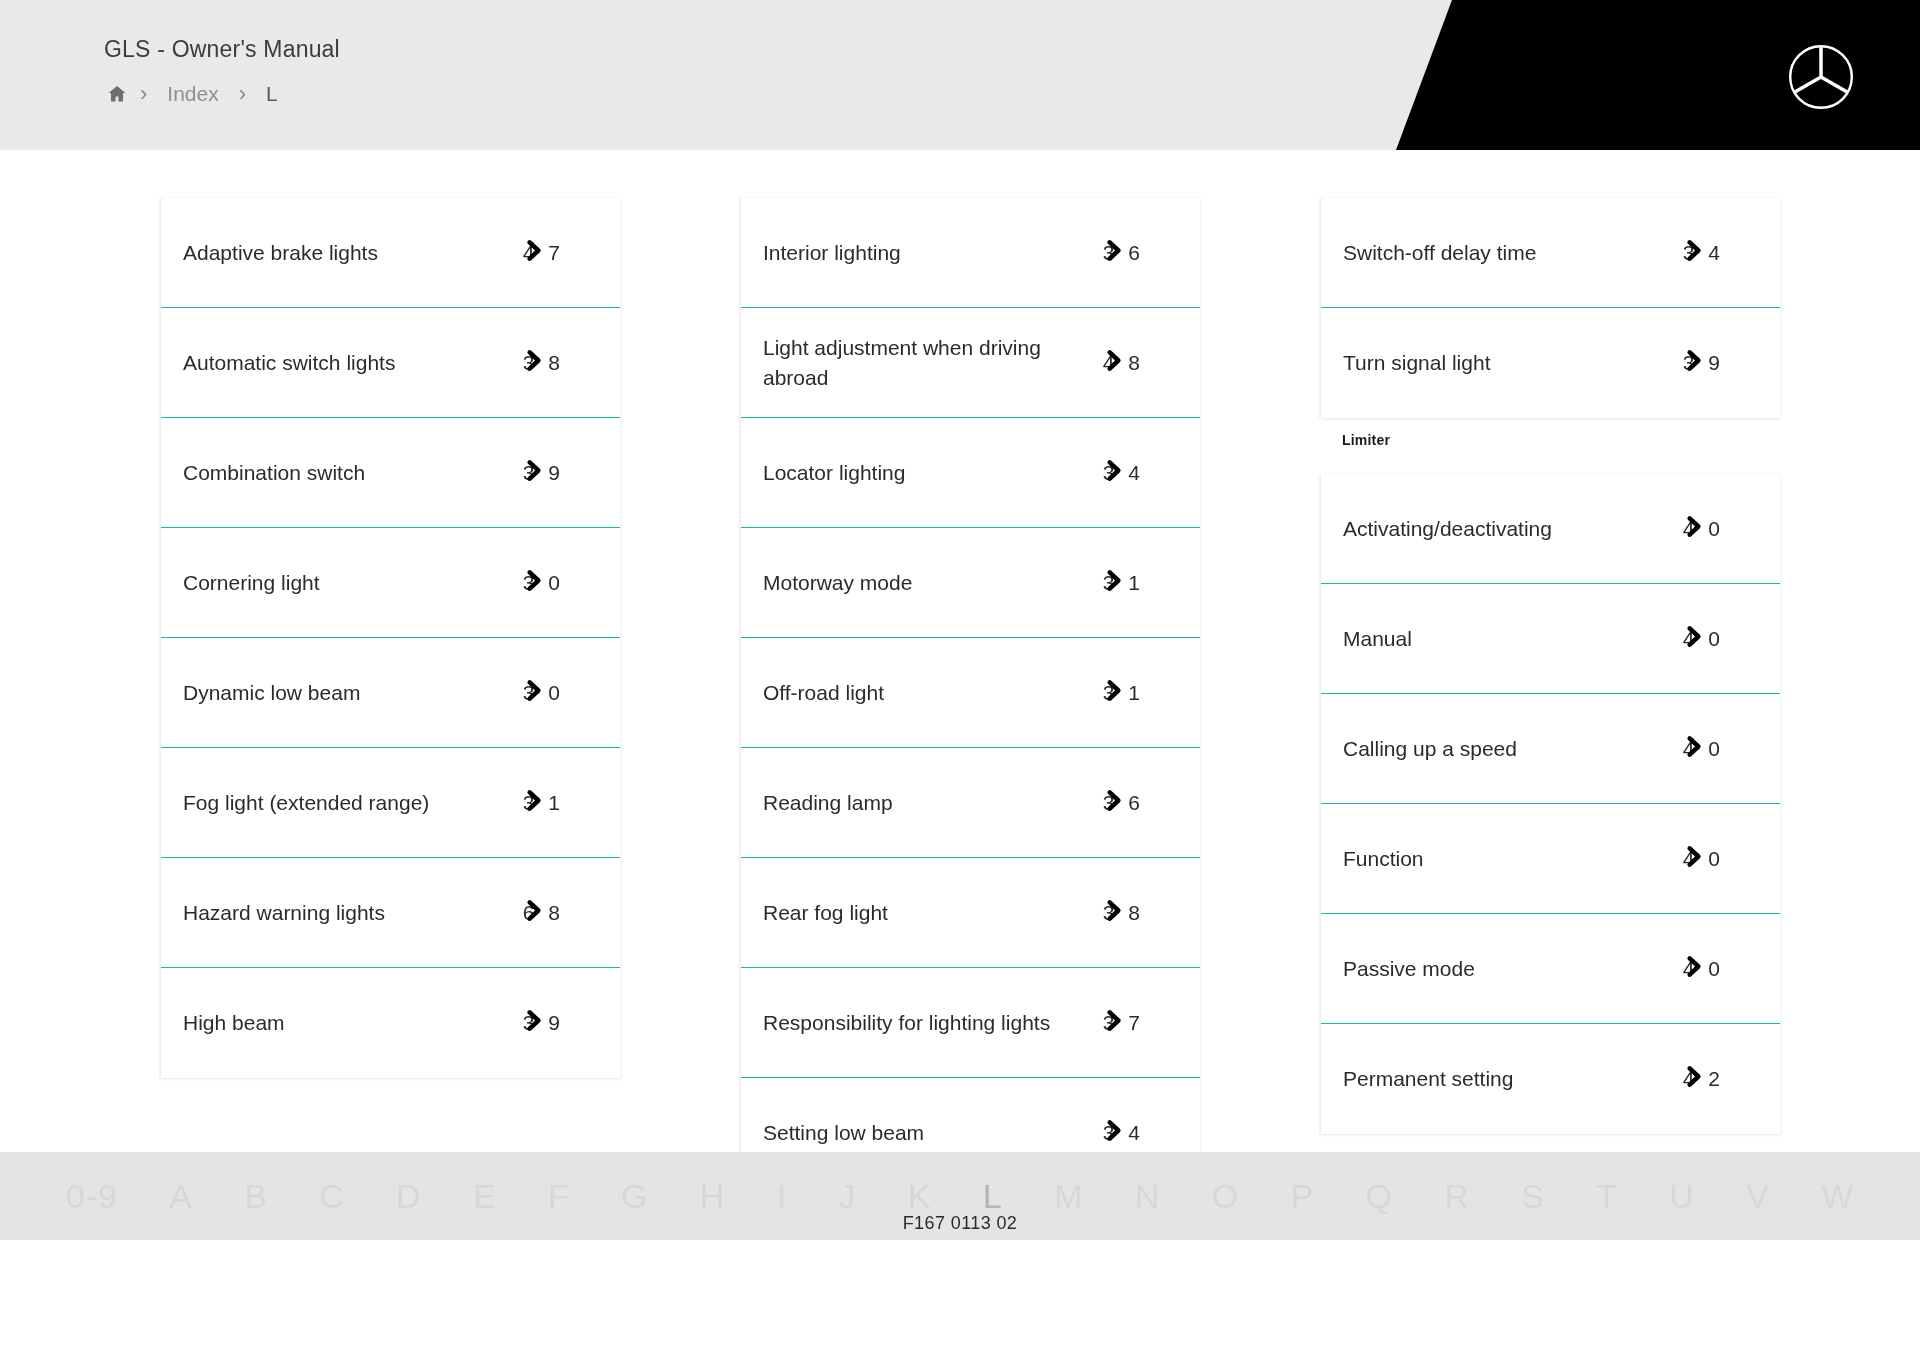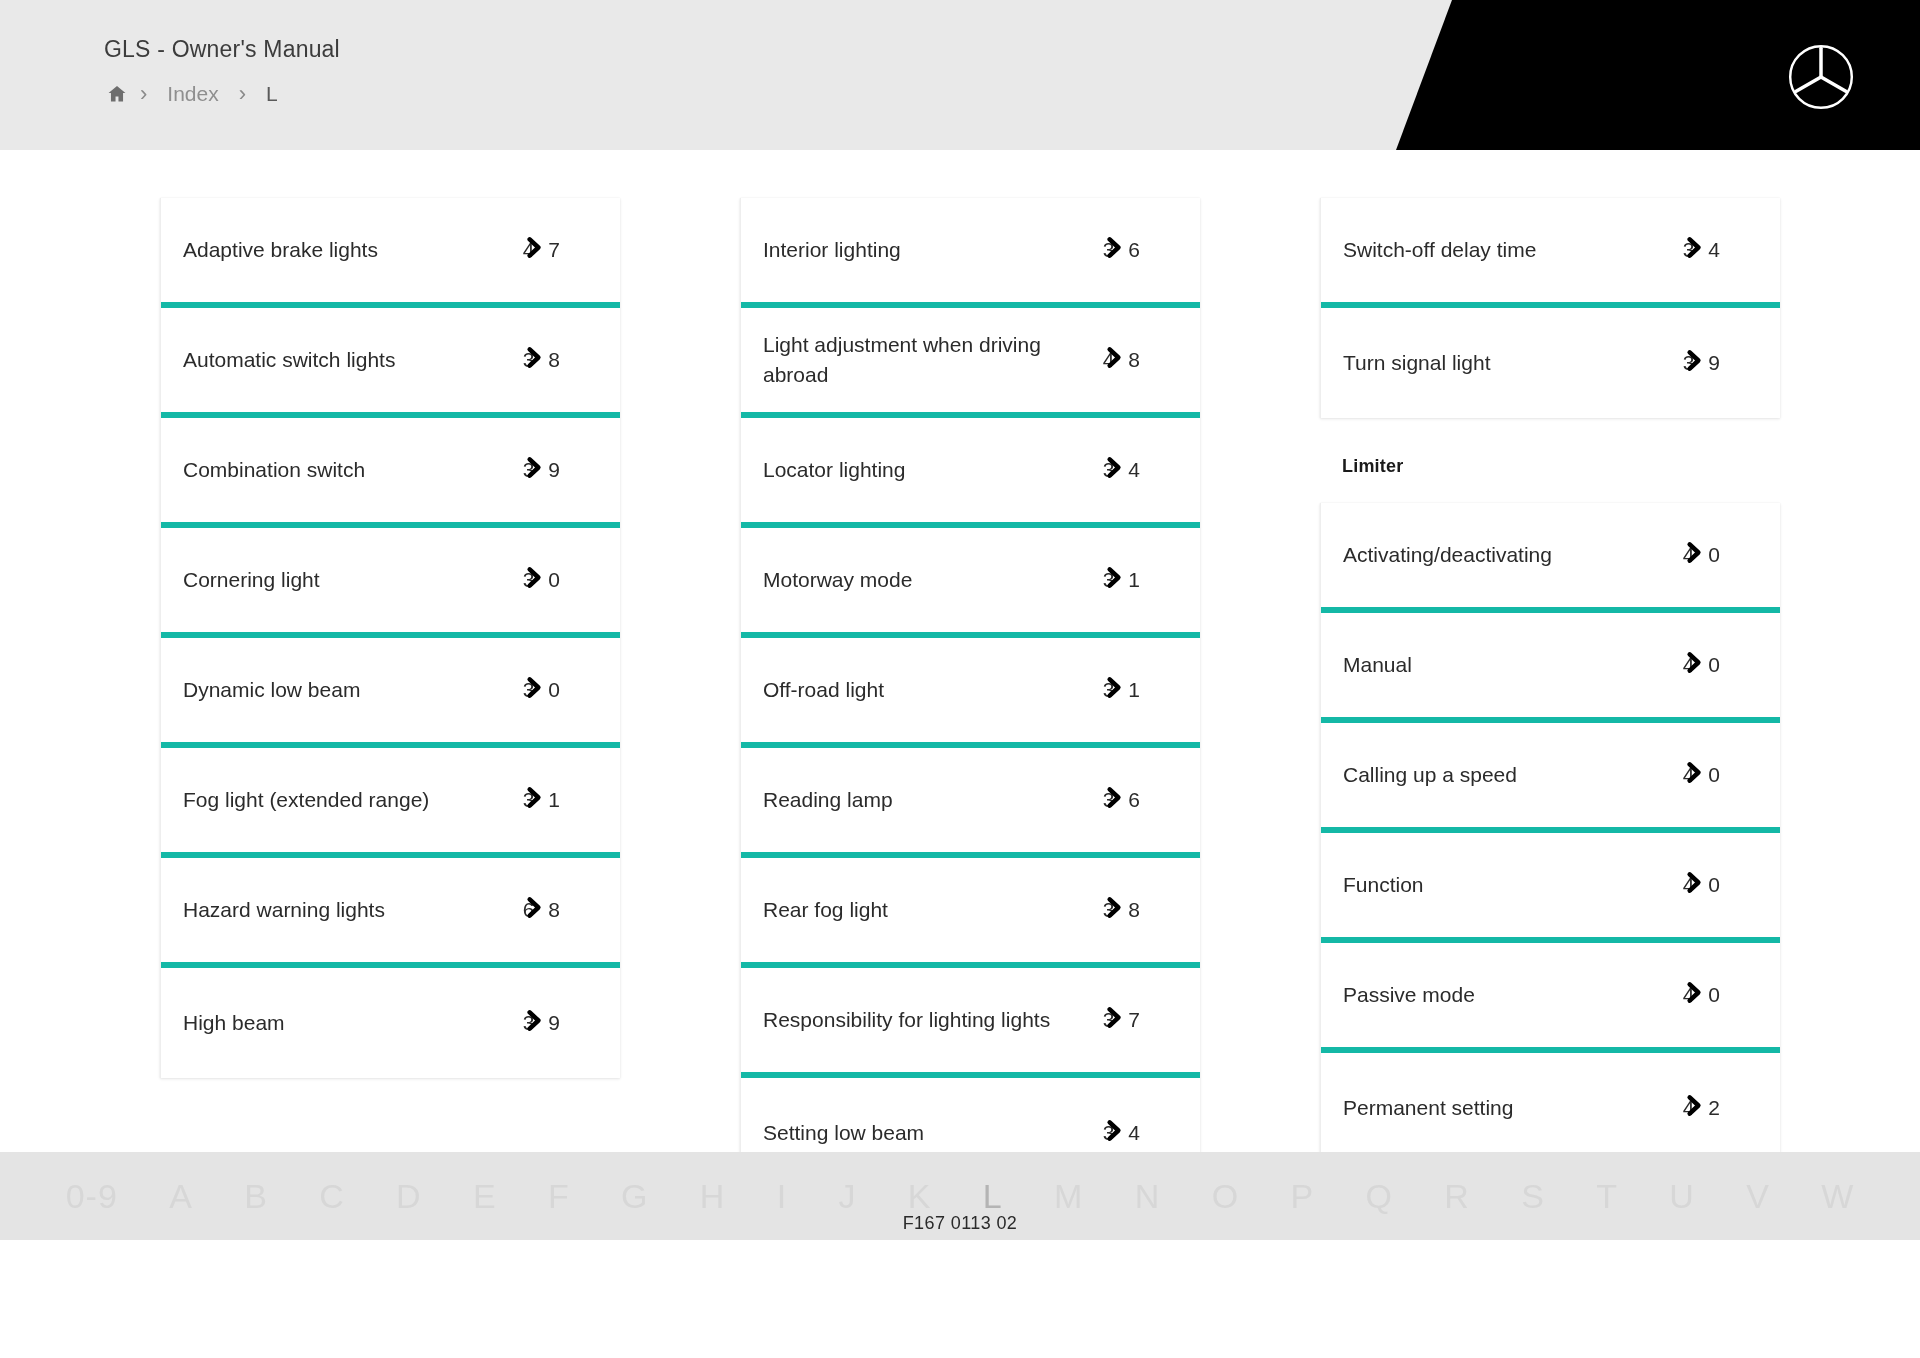--- a/index.html
+++ b/index.html
@@ -58,32 +58,31 @@
   }
   .col { width: 460px; position: relative; }
 
   .card {
     background: #ffffff;
     border-left: 1px solid #eeeeee;
     box-shadow: 0 1px 3px rgba(0,0,0,.10), 0 0 1px rgba(0,0,0,.08);
   }
 
   .section-heading {
-    font-size: 18px; font-weight: bold; color: #1a1a1a;
+    font-size: 14px; font-weight: bold; color: #1a1a1a;
     padding: 14px 0 26px 22px;
     letter-spacing: .2px;
-    margin-top: 24px;
   }
 
   .row {
     position: relative;
     display: flex; align-items: center; justify-content: space-between;
     min-height: 110px;
     padding: 12px 56px 12px 22px;
-    border-bottom: 6px solid #14b8a6;
+    border-bottom: 1px solid #14b8a6;
   }
   .row:last-child { border-bottom: none; }
   .row-label {
     font-size: 21px; color: #2b2b2b; line-height: 30px;
     max-width: 320px;
   }
   .row-page {
     position: relative;
     display: inline-flex; align-items: center;
     font-size: 21px; color: #2b2b2b;

